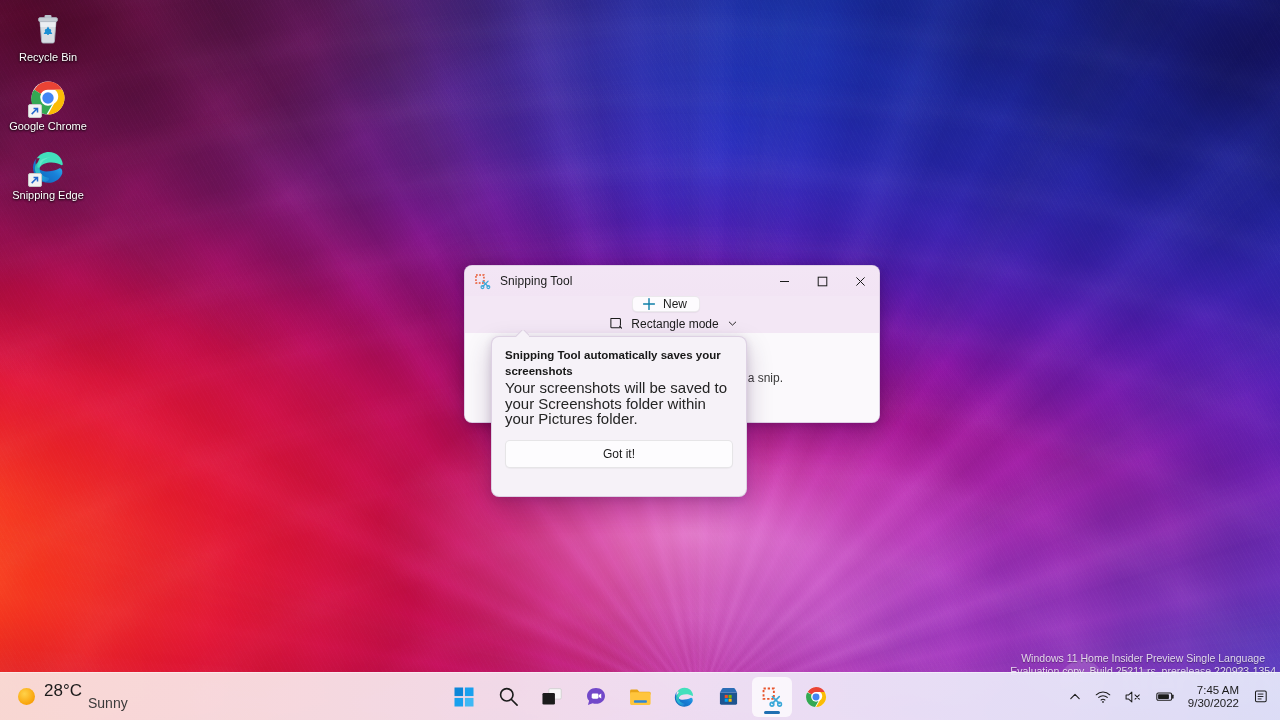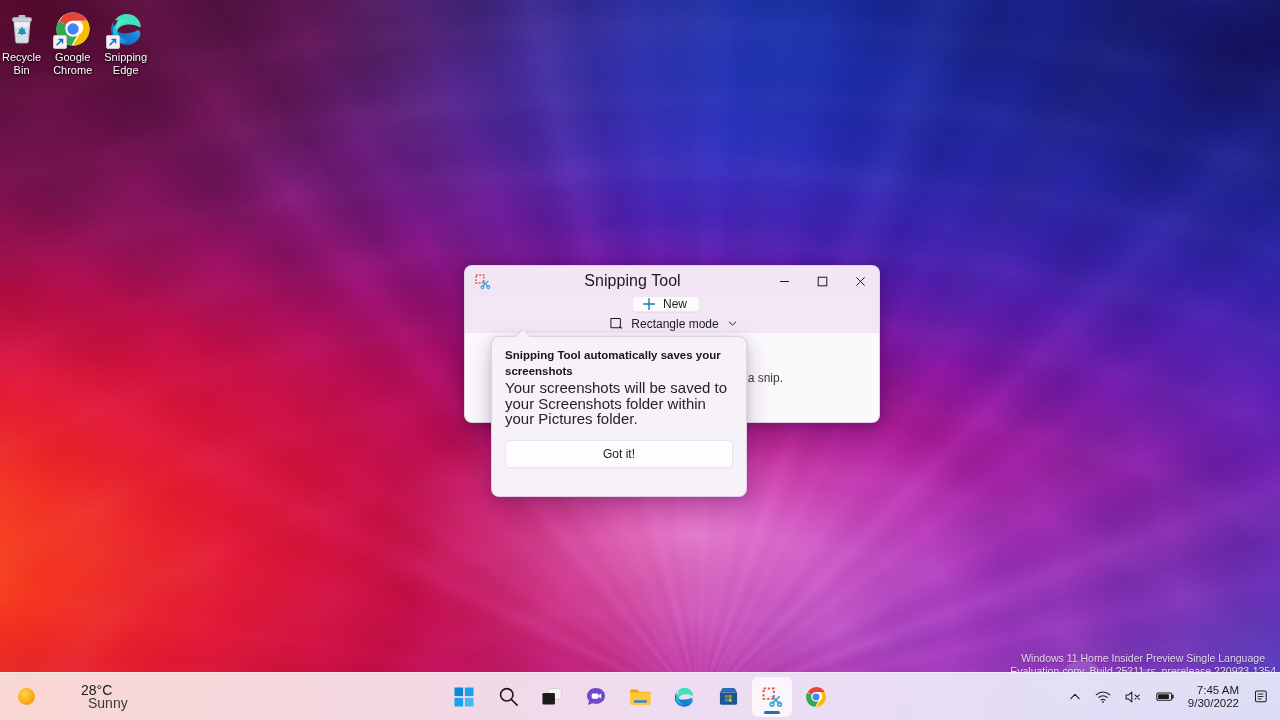--- a/index.html
+++ b/index.html
@@ -150,21 +150,21 @@
   
   .wp-vig {
     position:absolute; inset:0;
     background:radial-gradient(115% 95% at 50% 62%,
       rgba(0,0,0,0) 48%, rgba(0,0,0,0.20) 100%);
   }
 
   
   #desk-icons {
     position:absolute; left:0; top:6px; width:96px;
-    display:flex; flex-direction:row; gap:8px;
+    display:flex; flex-direction:column; gap:8px;
   }
   .desk-icon {
     width:96px;
     display:flex; flex-direction:column; align-items:center;
     padding:4px 2px 3px;
     cursor:default;
   }
   .desk-icon .glyph {
     width:38px; height:38px;
     display:flex; align-items:center; justify-content:center;
@@ -201,23 +201,22 @@
   }
   #snip-titlebar {
     height:30px;
     background:linear-gradient(180deg,#f3e6f5 0%, #f2e4f4 100%);
     display:flex; align-items:center;
     padding-left:9px;
     position:relative;
   }
   #snip-app-icon { width:17px; height:17px; flex:none; margin-right:9px; }
   #snip-title {
-    font-size:16px; color:#1b1b1b; letter-spacing:0.05px;
+    font-size:12px; color:#1b1b1b; letter-spacing:0.05px;
     flex:1;
-    text-align:center;
   }
   .win-btns { display:flex; height:30px; }
   .win-btn {
     width:38px; height:30px;
     display:flex; align-items:center; justify-content:center;
     cursor:default;
   }
   .win-btn svg { display:block; }
 
   #snip-toolbar {
@@ -365,21 +364,21 @@
     display:flex; align-items:center; gap:9px;
     padding:4px 8px; border-radius:5px;
     cursor:default;
   }
   .sun-ico {
     width:17px; height:17px; border-radius:50%;
     background:radial-gradient(circle at 38% 34%, #ffd24a 0%, #f9a40b 68%, #ee8f06 100%);
     flex:none;
   }
   .weather-txt { line-height:13px; }
-  .weather-temp { font-size:14px; color:#1b1b1b;margin-left:37px; }
+  .weather-temp { font-size:17px; color:#1b1b1b; }
   .weather-cond { font-size:14px; color:#3a3a3a;margin-left:44px; }
 
   #tb-center {
     position:absolute; left:50%; transform:translateX(-50%);
     display:flex; align-items:center; gap:4px;
   }
   .tb-item {
     width:40px; height:40px;
     display:flex; align-items:center; justify-content:center;
     border-radius:6px;

